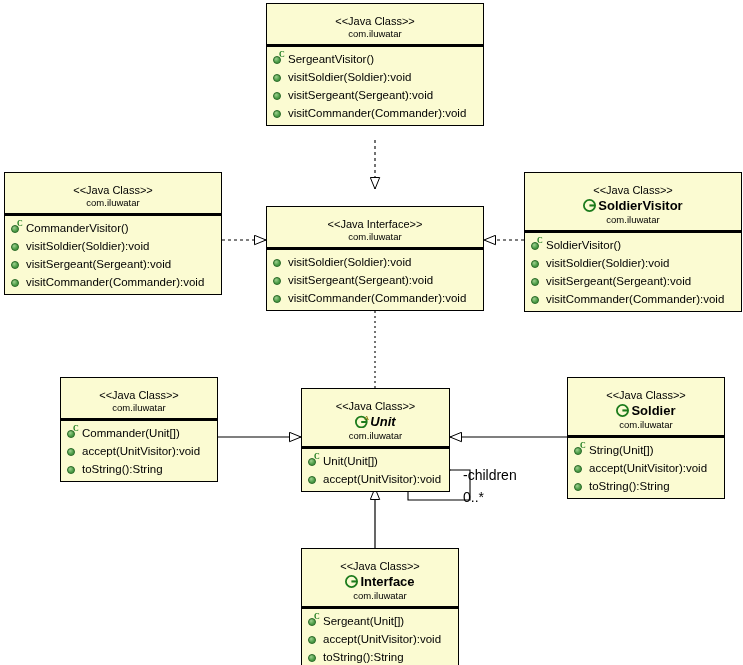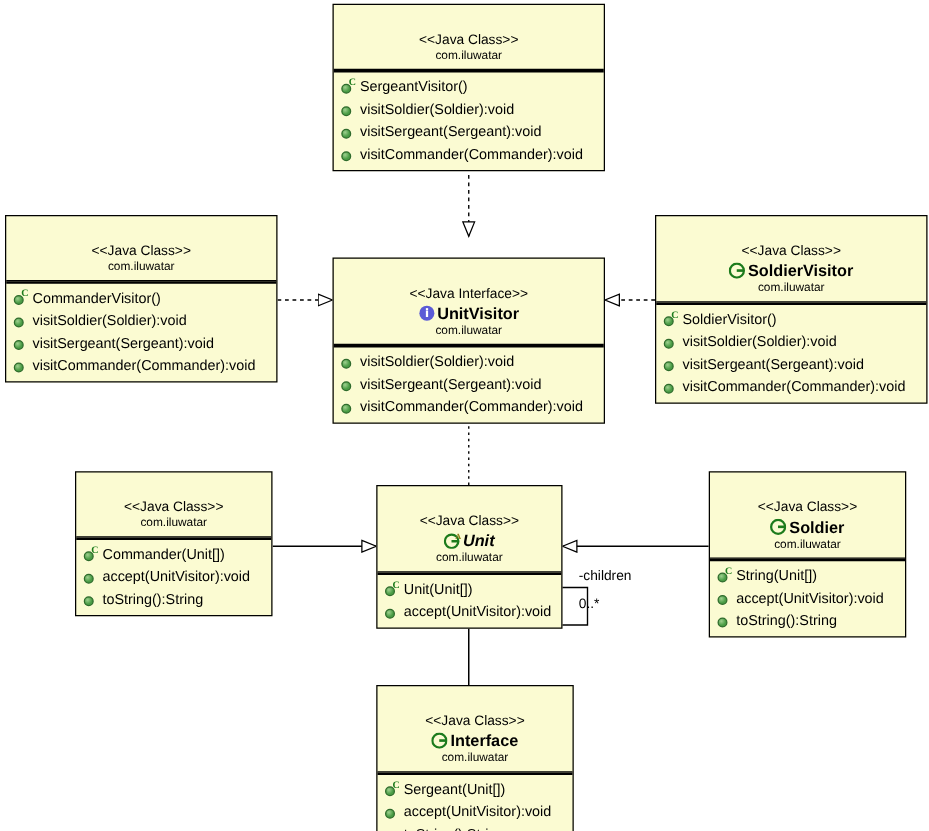--- a/index.html
+++ b/index.html
@@ -28,21 +28,21 @@
     pointer-events: none;
   }
   .uml-class {
     position: absolute;
     background: #fbfbd2;
     border: 1px solid #000000;
     box-sizing: border-box;
     z-index: 5;
   }
   .uml-header {
-    padding: 21px 6px 4px 6px;
+    padding: 10px 6px 4px 6px;
     text-align: center;
     border-bottom: 1px solid #000000;
   }
   .stereotype {
     font-size: 11px;
     color: #000;
     line-height: 14px;
     white-space: nowrap;
   }
   .cls-title {
@@ -112,24 +112,25 @@
     position: absolute;
     left: 7px; top: -2px;
     font-size: 8px;
     font-weight: bold;
     color: #1c7b1c;
     font-family: "Liberation Serif", serif;
     line-height: 8px;
   }
   .assoc-label {
     position: absolute;
-    font-size: 11px;
+    font-size: 14px;
     color: #000;
     white-space: nowrap;
     z-index: 6;
+    margin-top: 12px;
   }
 </style>
 </head>
 <body>
 
 <div id="canvas">
 
   <svg class="edges" viewBox="0 0 743 665" xmlns="http://www.w3.org/2000/svg">
     <defs>
       <marker id="hollow-tri" markerWidth="13" markerHeight="11" refX="12" refY="5.5" orient="auto" markerUnits="userSpaceOnUse">
@@ -248,30 +249,20 @@
             <span class="dot"></span>
           </span>
         <span class="mlabel">visitCommander(Commander):void</span>
       </div>
     </div>
   </div>
 
   <div class="uml-class" style="left:266px; top:206px; width:218px;">
     <div class="uml-header">
       <div class="stereotype">&lt;&lt;Java Interface&gt;&gt;</div>
-      <div class="cls-title">
-        <span class="icon-iface">
-          <svg viewBox="0 0 13 13" width="13" height="13">
-            <circle cx="6.5" cy="6.5" r="6" fill="#5b5bd6"></circle>
-            <rect x="5.7" y="4.4" width="1.8" height="5.2" fill="#ffffff"></rect>
-            <rect x="5.7" y="2.5" width="1.8" height="1.6" fill="#ffffff"></rect>
-          </svg>
-        </span>
-        <span class="cls-title-text">UnitVisitor</span>
-      </div>
       <div class="pkg">com.iluwatar</div>
     </div>
     <div class="uml-members">
       <div class="member">
         <span class="icon-method">
             <span class="dot"></span>
           </span>
         <span class="mlabel">visitSoldier(Soldier):void</span>
       </div>
       <div class="member">

